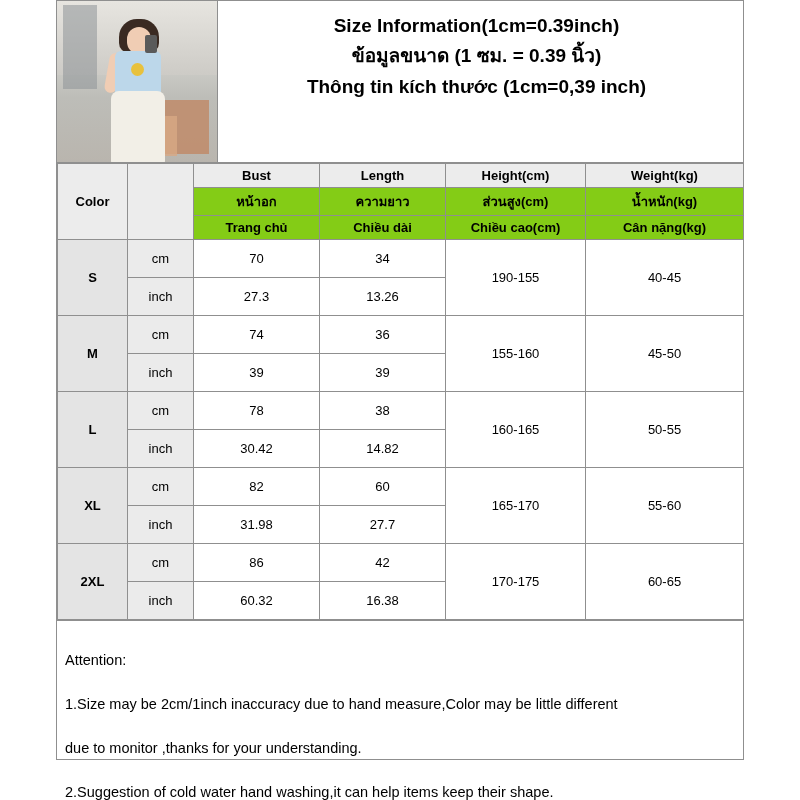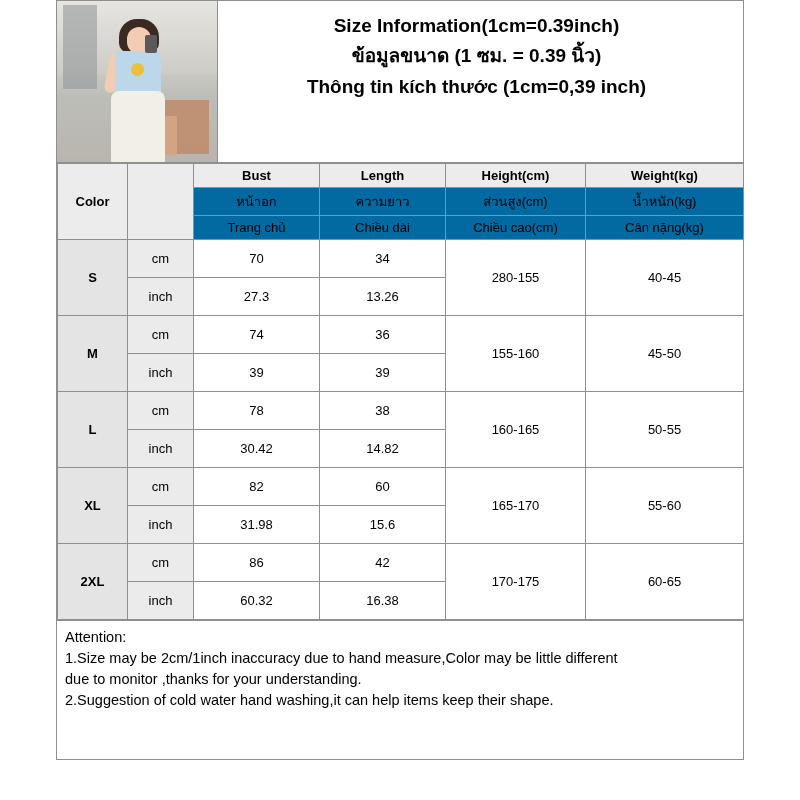--- a/index.html
+++ b/index.html
@@ -137,22 +137,22 @@
   .c-length { width: 126px; }
   .c-height { width: 140px; }
   .c-weight { width: 158px; }
 
   .hdr-cell {
     background: #ececec;
     font-weight: bold;
     height: 24px;
   }
   .hdr-sub {
-    background: #0369a1;
-    font-weight: normal;
+    background: #84cc16;
+    font-weight: bold;
     height: 24px;
   }
   .size-word {
     background: #ececec;
     font-weight: bold;
     font-size: 25px;
   }
   .size-label {
     background: #e4e4e4;
     font-weight: bold;
@@ -166,21 +166,21 @@
   .val-cell { height: 38px; font-size: 16px; }
   .hw-cell  { font-size: 16px; }
 
   
   .attention {
     border-top: 1px solid #8f8f8f;
     padding: 6px 8px 8px 8px;
     font-size: 14.5px;
     line-height: 1.45;
   }
-  .attention .ln { white-space: nowrap; }
+  .attention .ln { white-space: nowrap; margin-top: 23px; }
 </style>
 </head>
 <body>
 
 <div class="page">
   <div class="sheet">
 
     <div class="topband">
       <div class="photo">
         <div class="bg"></div>
@@ -236,21 +236,21 @@
           <td class="hdr-sub">Chiều dài</td>
           <td class="hdr-sub">Chiều cao(cm)</td>
           <td class="hdr-sub">Cân nặng(kg)</td>
         </tr>
 
         <tr>
           <td class="size-label" rowspan="2">S</td>
           <td class="unit-cell">cm</td>
           <td class="val-cell">70</td>
           <td class="val-cell">34</td>
-          <td class="hw-cell" rowspan="2">280-155</td>
+          <td class="hw-cell" rowspan="2">190-155</td>
           <td class="hw-cell" rowspan="2">40-45</td>
         </tr>
         <tr>
           <td class="unit-cell">inch</td>
           <td class="val-cell">27.3</td>
           <td class="val-cell">13.26</td>
         </tr>
 
         <tr>
           <td class="size-label" rowspan="2">M</td>
@@ -284,21 +284,21 @@
           <td class="size-label" rowspan="2">XL</td>
           <td class="unit-cell">cm</td>
           <td class="val-cell">82</td>
           <td class="val-cell">60</td>
           <td class="hw-cell" rowspan="2">165-170</td>
           <td class="hw-cell" rowspan="2">55-60</td>
         </tr>
         <tr>
           <td class="unit-cell">inch</td>
           <td class="val-cell">31.98</td>
-          <td class="val-cell">15.6</td>
+          <td class="val-cell">27.7</td>
         </tr>
 
         <tr>
           <td class="size-label" rowspan="2">2XL</td>
           <td class="unit-cell">cm</td>
           <td class="val-cell">86</td>
           <td class="val-cell">42</td>
           <td class="hw-cell" rowspan="2">170-175</td>
           <td class="hw-cell" rowspan="2">60-65</td>
         </tr>

